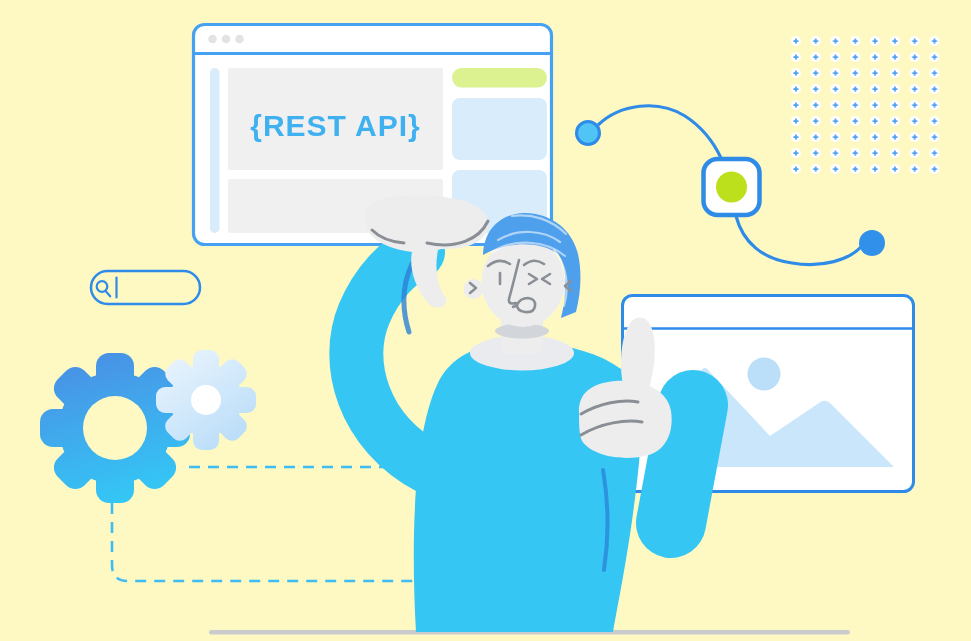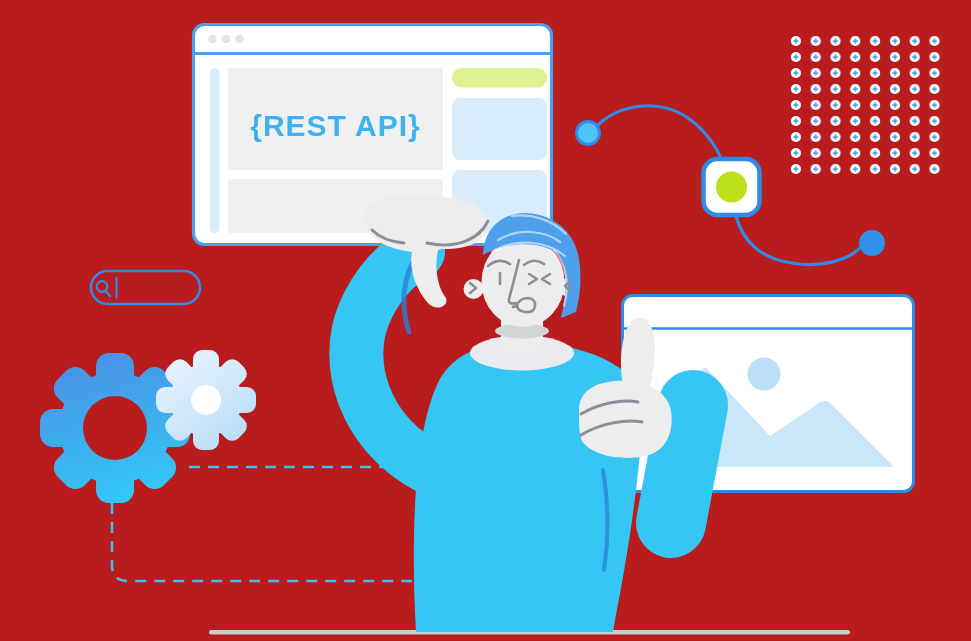--- a/index.html
+++ b/index.html
@@ -1,16 +1,16 @@
 <!DOCTYPE html>
 <html style="--outline_blue: #2F8BE8; --browser_border: #47A1F2; --text_blue: #3FB1F1; --panel_gray: #F0F0F0; --light_blue: #D8ECFB; --pale_blue: #C9E6FB; --sun_blue: #BCDFF9; --pill_green: #DCF291; --node_green: #BCE01B; --sweater_cyan: #35C6F3; --sweater_shade: #2A7FD6; --hair_blue: #4E9FEC; --skin_gray: #EDEDED; --detail_gray: #8A8F96; --shadow_gray: #D2D5D9; --collar_gray: #E9EBEE; --window_dot_gray: #E3E3E3; --ground_gray: #C9CBCC; --dash_cyan: #3FBCF2; --dot_blue: #4D9FF0; --gear_grad_top: #4B8DE4; --gear_grad_bottom: #33C9F6; --gear_small_top: #EEF6FE; --gear_small_bottom: #B5DBF8;"><head>
 <meta charset="utf-8">
 <style>
   html,body{margin:0;padding:0;background:#ffffff;}
-  .stage{position:relative;width:971px;height:641px;background:#b91c1c;overflow:hidden;
+  .stage{position:relative;width:971px;height:641px;background:#fef9c3;overflow:hidden;
          font-family:"Liberation Sans", sans-serif;}
   svg{display:block}
   .api-text{font-family:"Liberation Sans","DejaVu Sans",sans-serif;font-weight:bold;
             font-size:30px;letter-spacing:1px;}
 </style>
 </head>
 <body>
 
 <div class="stage">
 <svg width="971" height="641" viewBox="0 0 971 641" xmlns="http://www.w3.org/2000/svg">

